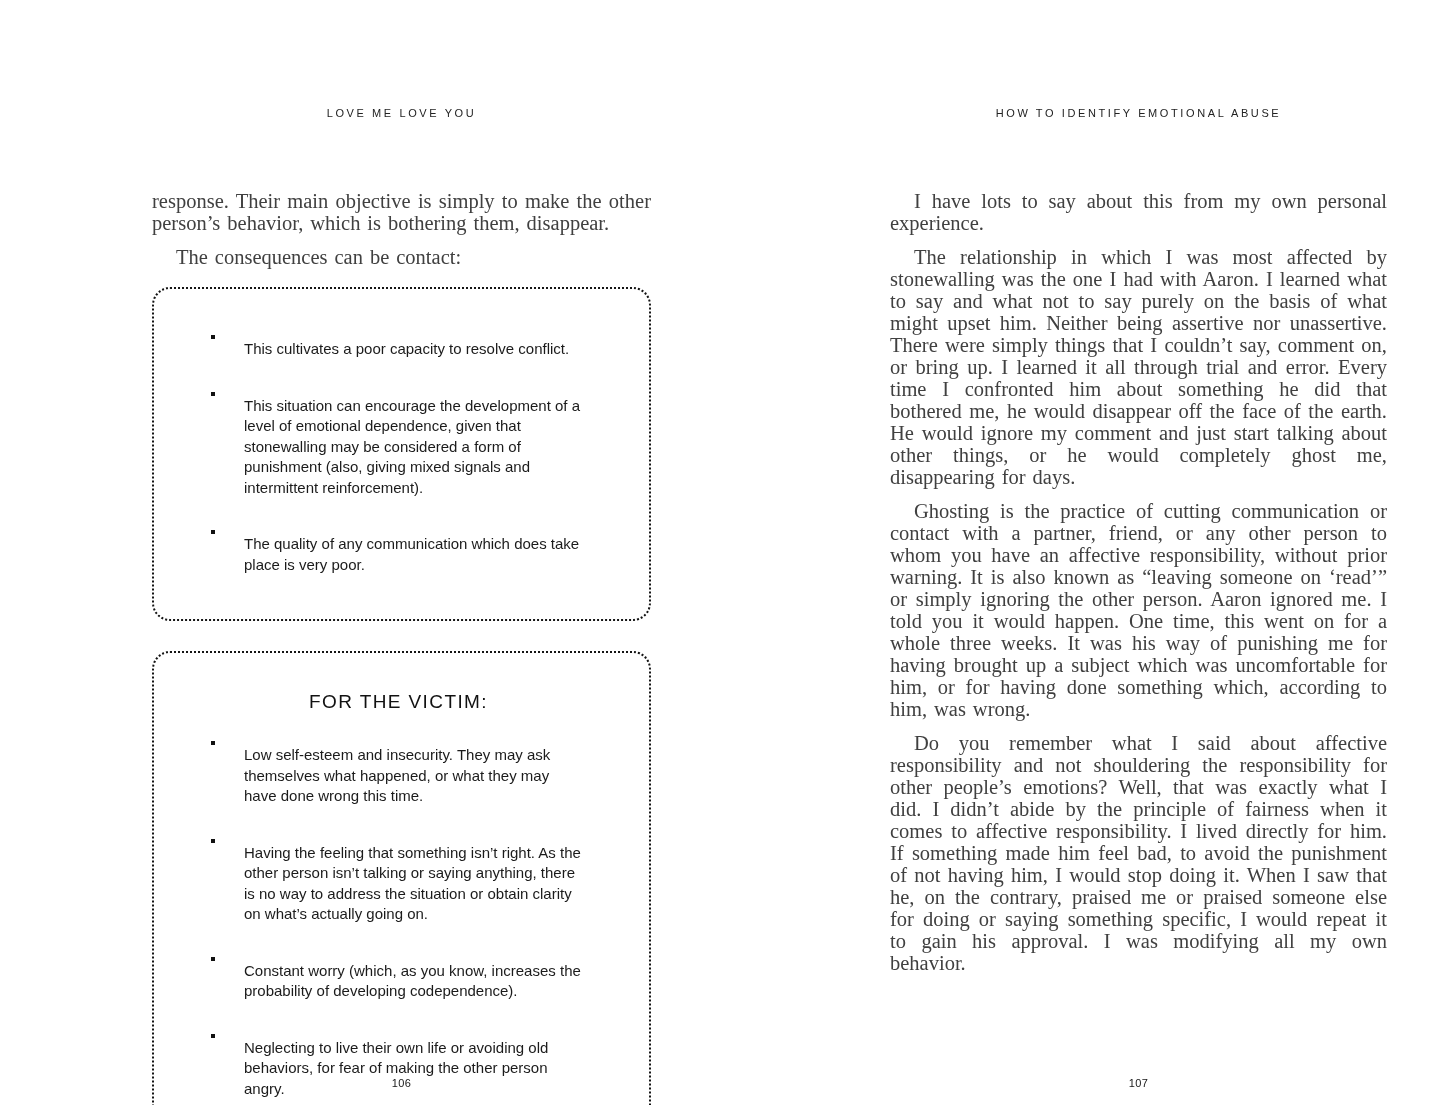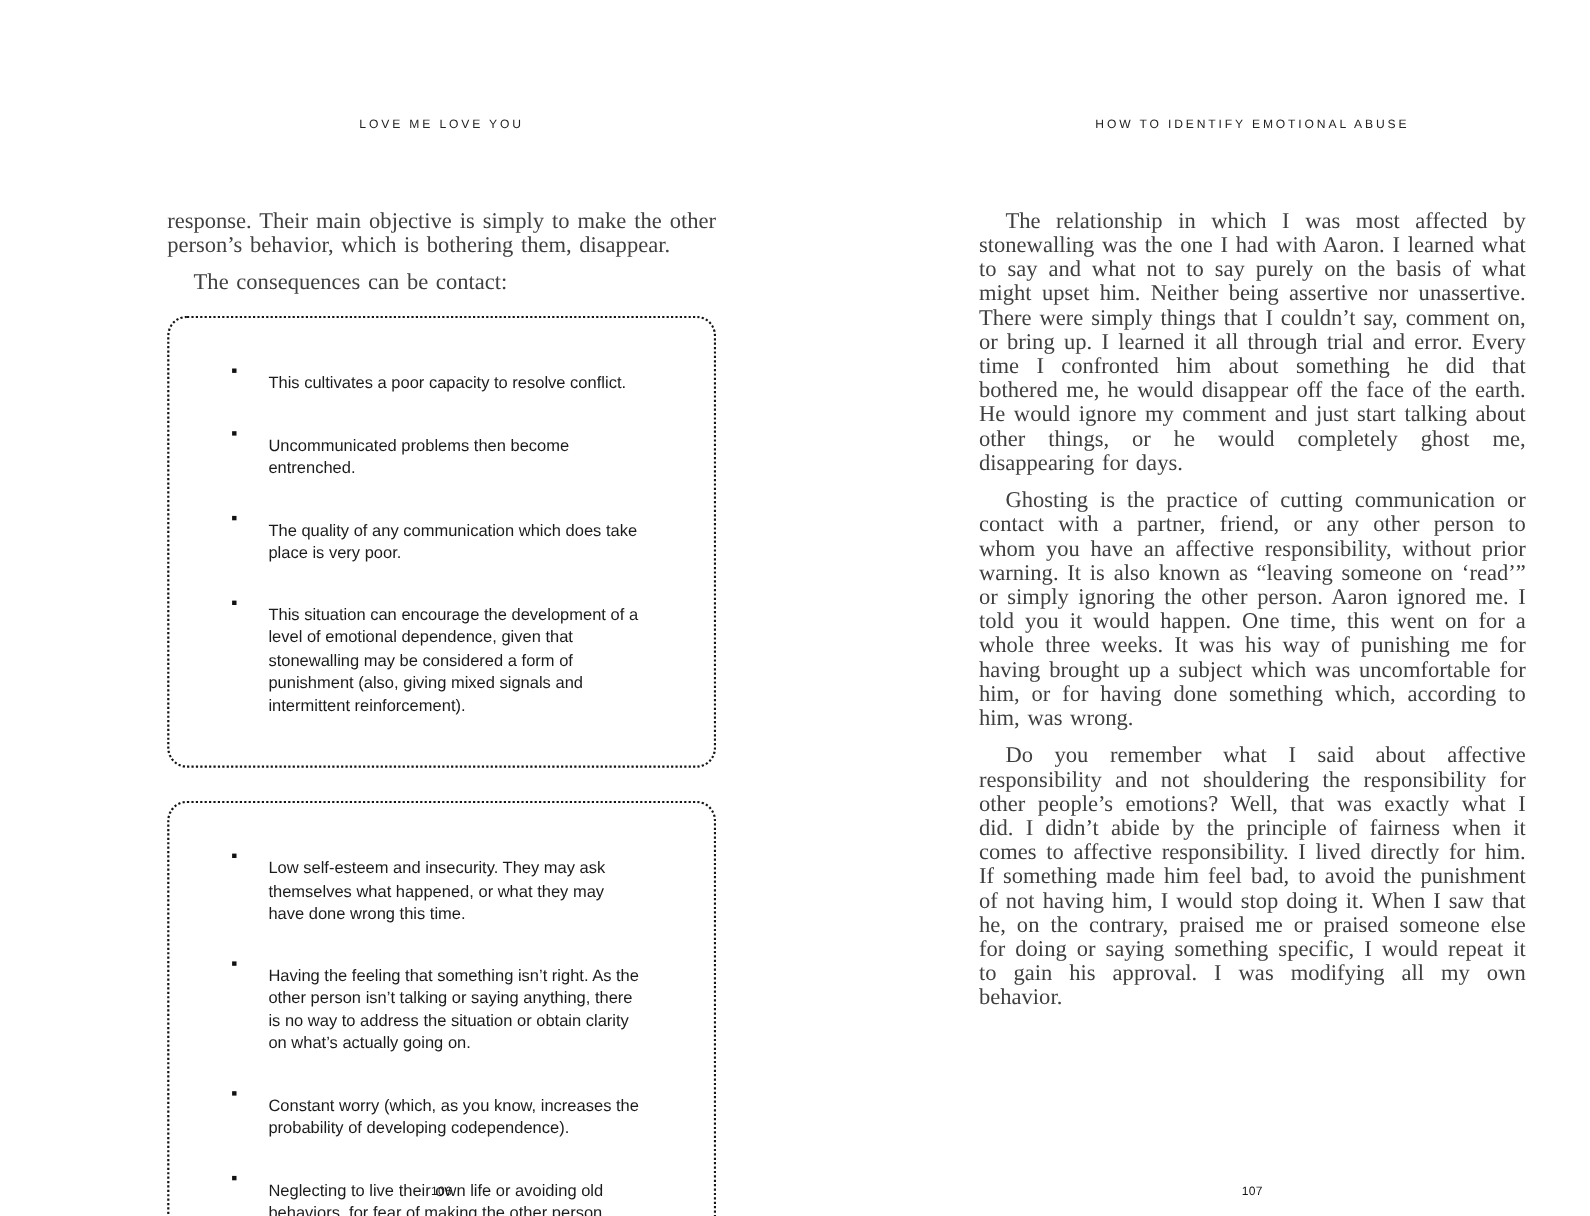--- a/index.html
+++ b/index.html
@@ -91,34 +91,31 @@
     <p class="body-par indent">The consequences can be contact:</p>
 
     <div class="callout-box">
       <ul class="bullet-list">
         <li class="bullet-item">
           <span class="bullet-marker"></span>
           <span class="bullet-text">This cultivates a poor capacity to resolve conflict.</span>
         </li>
         <li class="bullet-item">
           <span class="bullet-marker"></span>
-          <span class="bullet-text">Uncommunicated problems then become entrenched.</span>
+          <span class="bullet-text">This situation can encourage the development of a level of emotional dependence, given that stonewalling may be considered a form of punishment (also, giving mixed signals and intermittent reinforcement).</span>
         </li>
         <li class="bullet-item">
           <span class="bullet-marker"></span>
           <span class="bullet-text">The quality of any communication which does take place is very poor.</span>
         </li>
-        <li class="bullet-item">
-          <span class="bullet-marker"></span>
-          <span class="bullet-text">This situation can encourage the development of a level of emotional dependence, given that stonewalling may be considered a form of punishment (also, giving mixed signals and intermittent reinforcement).</span>
-        </li>
       </ul>
     </div>
 
     <div class="callout-box" style="margin-top:30px;">
+      <div class="box-title">FOR THE VICTIM:</div>
       <ul class="bullet-list">
         <li class="bullet-item">
           <span class="bullet-marker"></span>
           <span class="bullet-text">Low self-esteem and insecurity. They may ask themselves what happened, or what they may have done wrong this time.</span>
         </li>
         <li class="bullet-item">
           <span class="bullet-marker"></span>
           <span class="bullet-text">Having the feeling that something isn’t right. As the other person isn’t talking or saying anything, there is no way to address the situation or obtain clarity on what’s actually going on.</span>
         </li>
         <li class="bullet-item">
@@ -133,19 +130,20 @@
     </div>
   </div>
 
   <div class="folio">106</div>
 </div>
 
 <div class="page-column col-right">
   <div class="running-header">HOW TO IDENTIFY EMOTIONAL ABUSE</div>
 
   <div class="body-block">
+    <p class="body-par indent">I have lots to say about this from my own personal experience.</p>
     <p class="body-par indent">The relationship in which I was most affected by stonewalling was the one I had with Aaron. I learned what to say and what not to say purely on the basis of what might upset him. Neither being assertive nor unassertive. There were simply things that I couldn’t say, comment on, or bring up. I learned it all through trial and error. Every time I confronted him about something he did that bothered me, he would disappear off the face of the earth. He would ignore my comment and just start talking about other things, or he would completely ghost me, disappearing for days.</p>
     <p class="body-par indent">Ghosting is the practice of cutting communication or contact with a partner, friend, or any other person to whom you have an affective responsibility, without prior warning. It is also known as “leaving someone on ‘read’” or simply ignoring the other person. Aaron ignored me. I told you it would happen. One time, this went on for a whole three weeks. It was his way of punishing me for having brought up a subject which was uncomfortable for him, or for having done something which, according to him, was wrong.</p>
     <p class="body-par indent">Do you remember what I said about affective responsibility and not shouldering the responsibility for other people’s emotions? Well, that was exactly what I did. I didn’t abide by the principle of fairness when it comes to affective responsibility. I lived directly for him. If something made him feel bad, to avoid the punishment of not having him, I would stop doing it. When I saw that he, on the contrary, praised me or praised someone else for doing or saying something specific, I would repeat it to gain his approval. I was modifying all my own behavior.</p>
   </div>
 
   <div class="folio">107</div>
 </div>
 
 </body></html>

